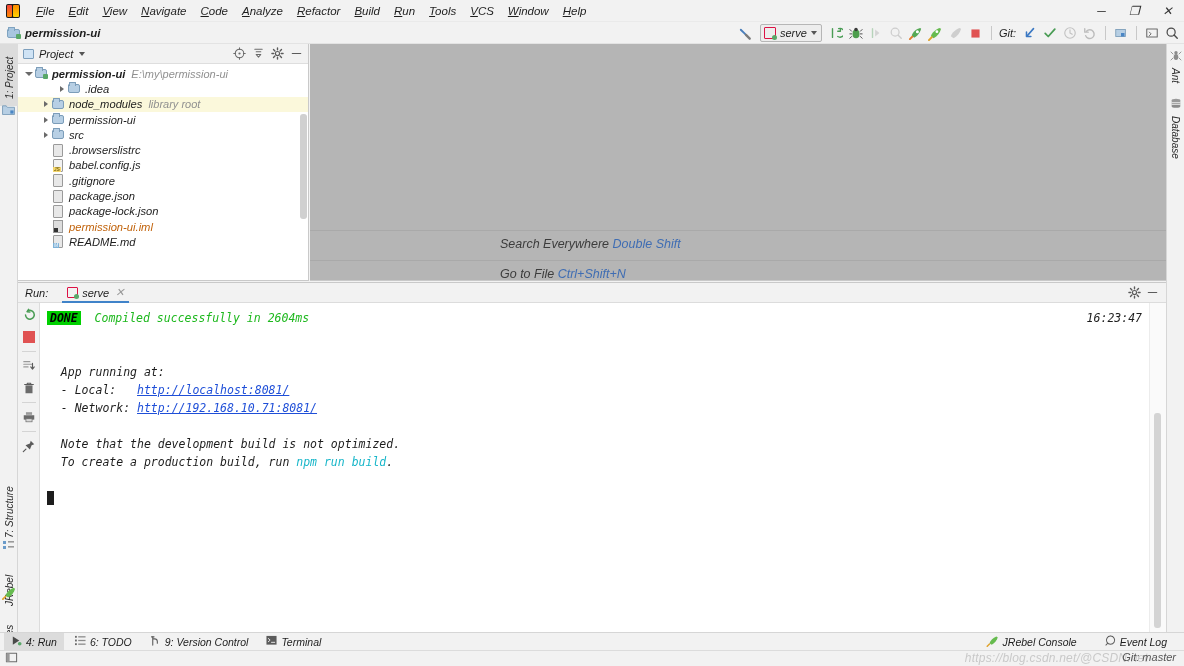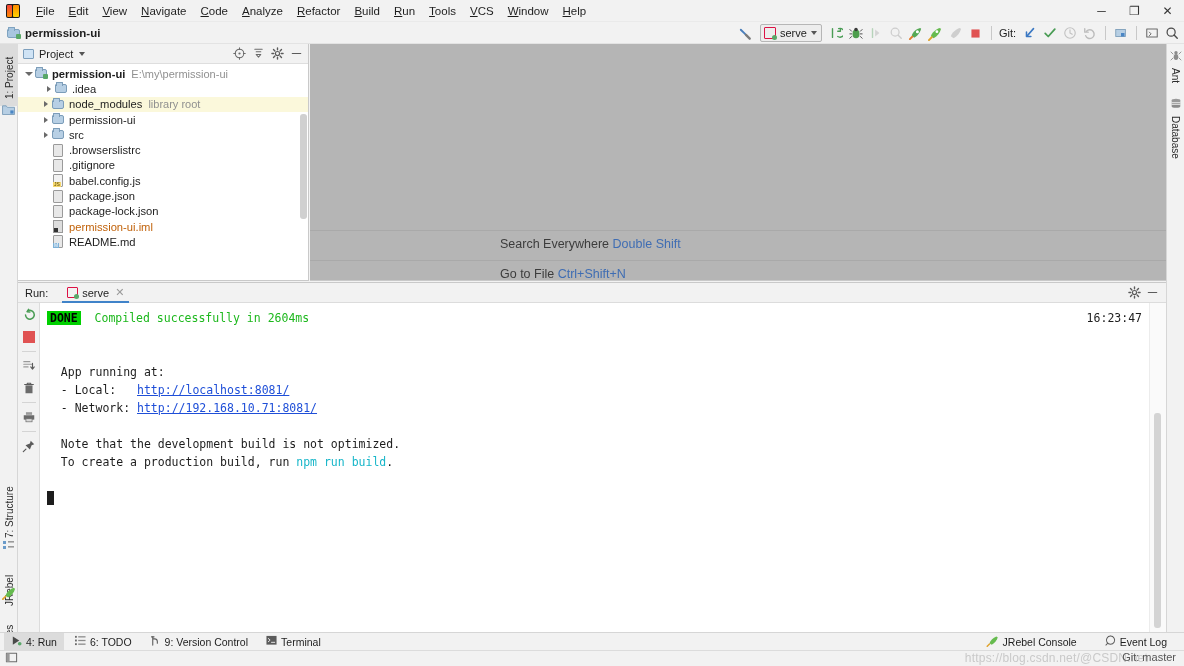--- a/index.html
+++ b/index.html
@@ -6,21 +6,21 @@
   html, body {
     margin: 0; padding: 0;
     width: 1184px; height: 666px;
     overflow: hidden;
     background: #f2f2f2;
     font-family: "Liberation Sans", sans-serif;
     font-size: 11px;
     color: #1d1d1d;
     -webkit-font-smoothing: antialiased;
   }
-  #app { position: relative; width: 1184px; height: 475px; background: #f2f2f2; }
+  #app { position: relative; width: 1184px; height: 475px; background: #f2f2f2; font-style: italic; }
 
   
   .menubar {
     position: absolute; left:0; top:0; width:1184px; height:22px;
     background:#f2f2f2; display:flex; align-items:center;
     border-bottom:1px solid #eaeaea;
   }
   .app-logo { width:16px; height:16px; margin-left:5px; margin-right:8px; position:relative; flex:none; }
   .app-logo .sq { position:absolute; left:1px; top:1px; width:14px; height:14px; background:#1b1b1b; border-radius:2px;}
   .app-logo .c1 { position:absolute; left:2px; top:2px; width:5px; height:12px; background:linear-gradient(180deg,#f6423b,#ff8a00); border-radius:1px;}
@@ -453,21 +453,21 @@
     <div class="row" style="padding-left: 5px;">
           <span class="arrow open">
             <i></i>
           </span>
           <span class="tico">
             <span class="fold mod"></span>
           </span>
           <span class="bold">permission-ui</span>
           <span class="sub">E:\my\permission-ui</span>
         </div>
-        <div class="row" style="padding-left: 25px;">
+        <div class="row" style="padding-left: 38px;">
           <span class="arrow">
             <i></i>
           </span>
           <span class="tico">
             <span class="fold"></span>
           </span>
           <span class="">.idea</span>
         </div>
         <div class="row hl" style="padding-left: 22px;">
           <span class="arrow">
@@ -500,30 +500,30 @@
         <div class="row" style="padding-left: 22px;">
           <span class="arrow"></span>
           <span class="tico">
             <span class="fileico"></span>
           </span>
           <span class="">.browserslistrc</span>
         </div>
         <div class="row" style="padding-left: 22px;">
           <span class="arrow"></span>
           <span class="tico">
+            <span class="fileico js"></span>
+          </span>
+          <span class="">babel.config.js</span>
+        </div>
+        <div class="row" style="padding-left: 22px;">
+          <span class="arrow"></span>
+          <span class="tico">
             <span class="fileico"></span>
           </span>
           <span class="">.gitignore</span>
-        </div>
-        <div class="row" style="padding-left: 22px;">
-          <span class="arrow"></span>
-          <span class="tico">
-            <span class="fileico js"></span>
-          </span>
-          <span class="">babel.config.js</span>
         </div>
         <div class="row" style="padding-left: 22px;">
           <span class="arrow"></span>
           <span class="tico">
             <span class="fileico"></span>
           </span>
           <span class="">package.json</span>
         </div>
         <div class="row" style="padding-left: 22px;">
           <span class="arrow"></span>

